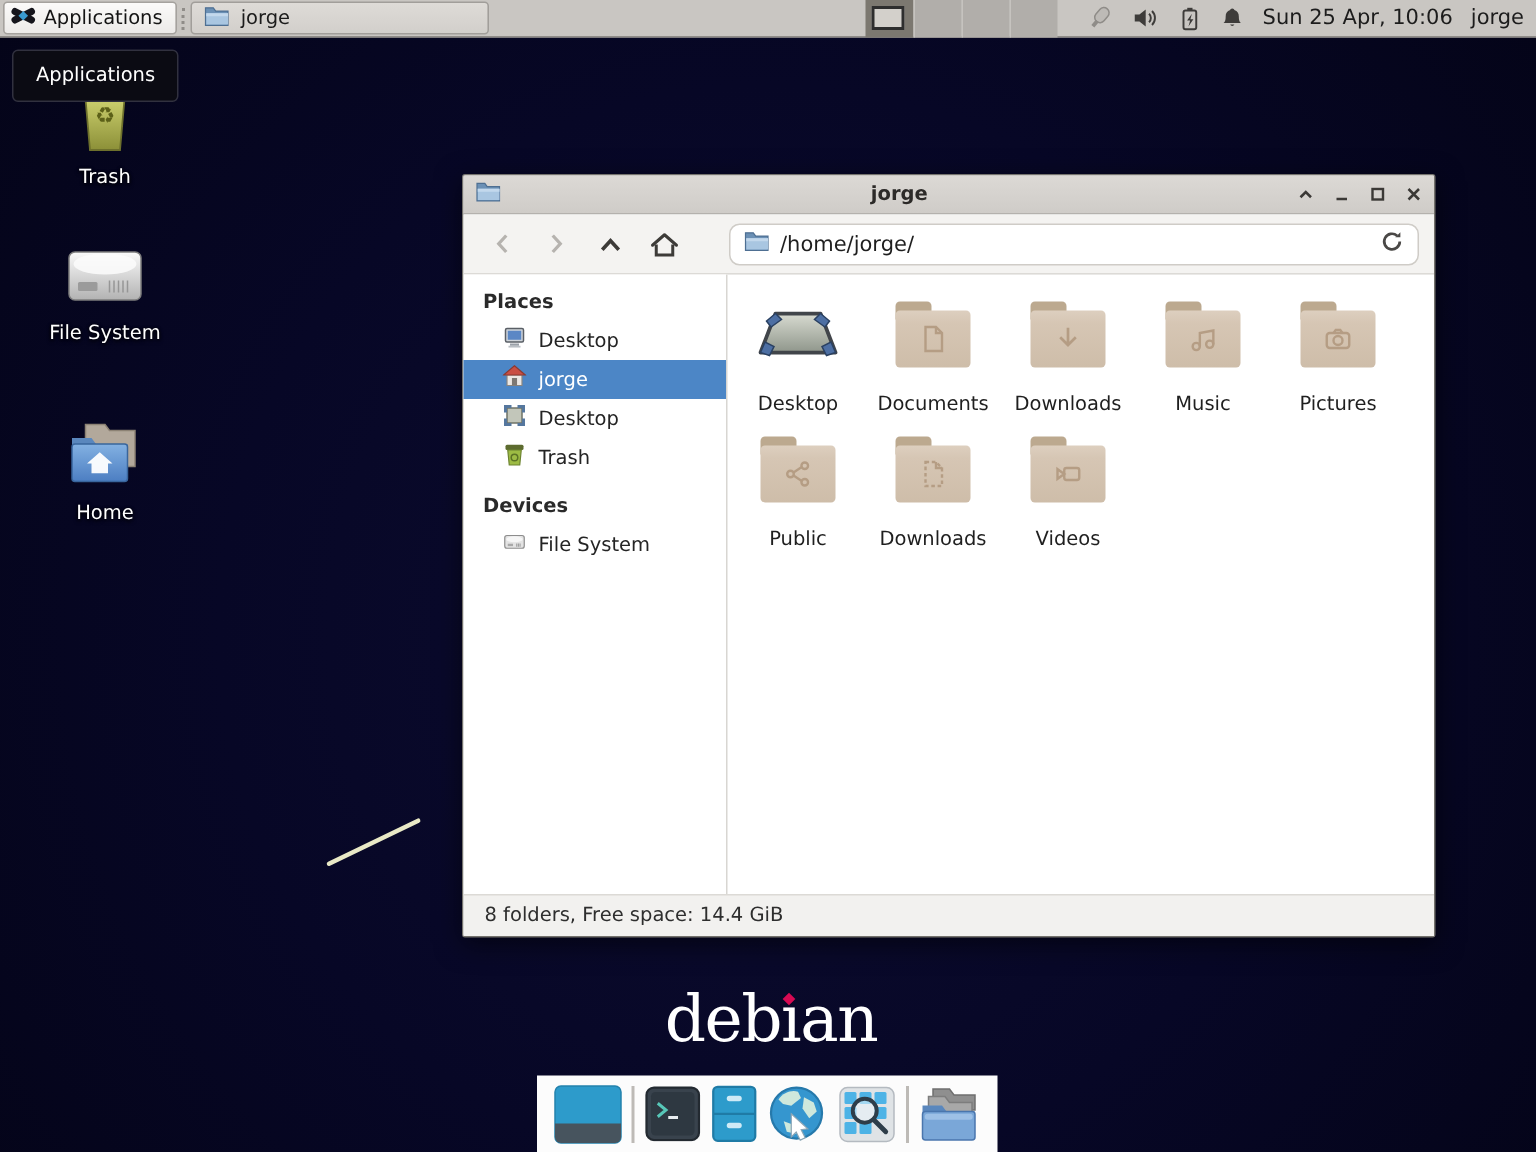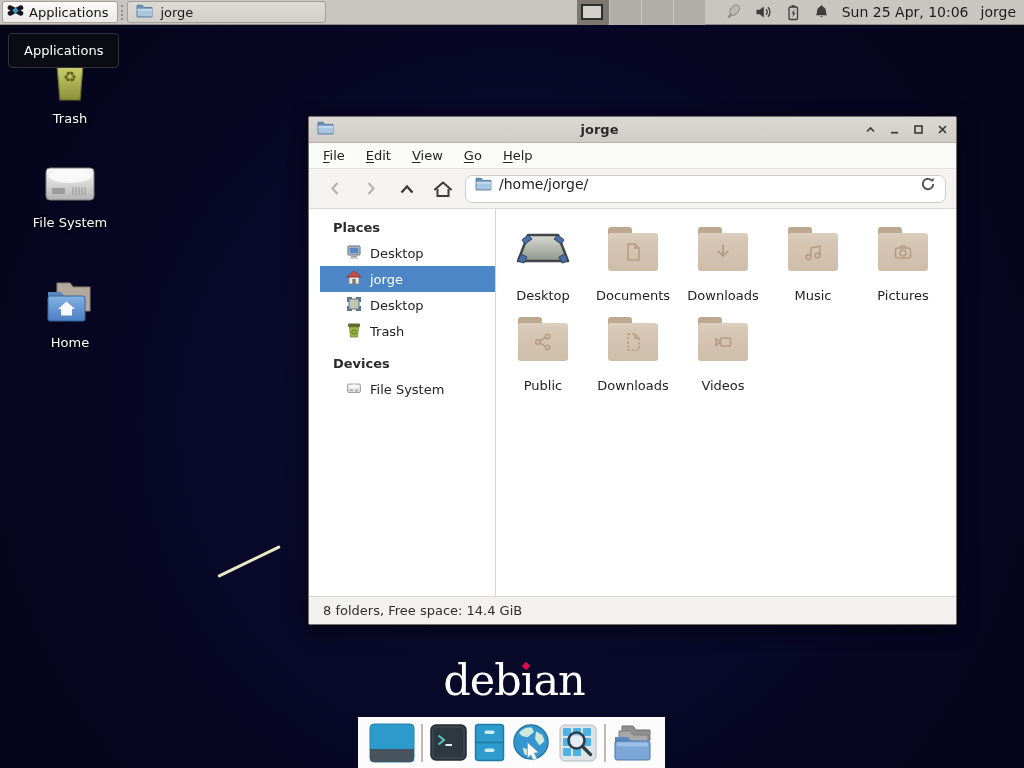--- a/index.html
+++ b/index.html
@@ -74,26 +74,26 @@
     display:flex; align-items:center; padding-left:14px; flex:0 0 auto;
   }
   .menubar .mitem { font-size:13px; color:#232323; margin-right:21px; }
   .menubar .mkey { text-decoration:underline; text-underline-offset:2px; }
   .toolbar {
     height:40px; background:#f4f3f1; border-bottom:1px solid #dcdad6;
     display:flex; align-items:center; padding:0 10px; gap:4px; flex:0 0 auto;
   }
   .tool-btn { width:32px; height:30px; display:flex; align-items:center; justify-content:center; border-radius:3px; }
   .path-entry {
-    flex:1; height:28px; margin-left:2px; background:#fff;
+    flex:1; height:28px; margin-left:23px; background:#fff;
     border:1px solid #cfccc7; border-radius:7px;
-    display:flex; padding:0 9px; gap:7px;
+    display:flex; align-items:center; padding:0 9px; gap:7px;
   }
   .path-entry .ptext { flex:1; font-size:14px; color:#1e1e1e; }
-  .content { flex:1; display:flex; min-height:0;padding-left:11px; }
+  .content { flex:1; display:flex; min-height:0; }
   .sidepane { width:176px; background:#fff; border-right:1px solid #d8d6d2; padding-top:7px; flex:0 0 auto; }
   .sp-header { font-size:13px; font-weight:bold; color:#2a2a2a; padding:4px 0 5px 13px; }
   .sp-row { height:26px; display:flex; align-items:center; gap:8px; padding-left:26px; font-size:13px; color:#242424; }
   .sp-row.selected { background:#4c86c6; color:#fff; }
   .filegrid { flex:1; padding:18px 0 0 2px; display:flex; flex-wrap:wrap; align-content:flex-start; }
   .fcell { width:88px; margin:0 1px 14px 1px; display:flex; flex-direction:column; align-items:center; }
   .fcell .ficon { height:58px; display:flex; align-items:flex-start; justify-content:center; }
   .fcell .fname { font-size:13px; color:#1f1f1f; margin-top:3px; }
   .folder-wrap { position:relative; width:50px; height:44px; }
   .folder-tab { position:absolute; left:0; top:0; width:24px; height:12px; background:#bca98f; border-radius:3px 3px 0 0; }
@@ -288,27 +288,20 @@
           </svg>
       </span>
       <span class="wc">
         <svg width="11" height="11" viewBox="0 0 11 11">
             <path d="M2 2l7 7M9 2l-7 7" stroke="#3b3936" stroke-width="1.7"></path>
           </svg>
       </span>
     </div>
   </div>
 
-  <div class="menubar">
-    <span class="mitem"><span class="mkey">F</span><span>ile</span></span>
-    <span class="mitem"><span class="mkey">E</span><span>dit</span></span>
-    <span class="mitem"><span class="mkey">V</span><span>iew</span></span>
-    <span class="mitem"><span class="mkey">G</span><span>o</span></span>
-    <span class="mitem"><span class="mkey">H</span><span>elp</span></span>
-  </div>
 
   <div class="toolbar">
     <span class="tool-btn">
       <svg width="14" height="15" viewBox="0 0 14 15">
           <path d="M9.5 2 4.5 7.5 9.5 13" stroke="#b6b3af" stroke-width="2.2" fill="none"></path>
         </svg>
     </span>
     <span class="tool-btn">
       <svg width="14" height="15" viewBox="0 0 14 15">
           <path d="M4.5 2 9.5 7.5 4.5 13" stroke="#b6b3af" stroke-width="2.2" fill="none"></path>

